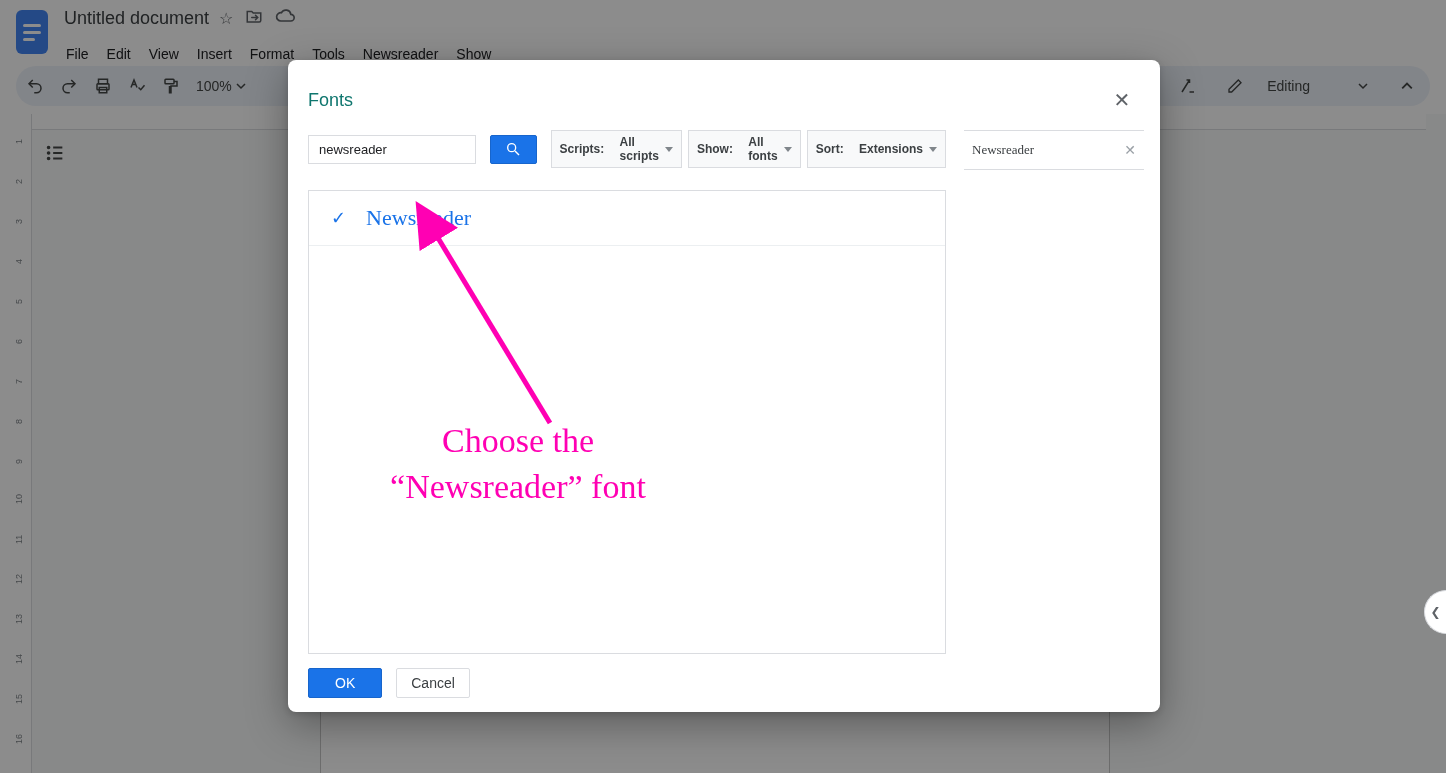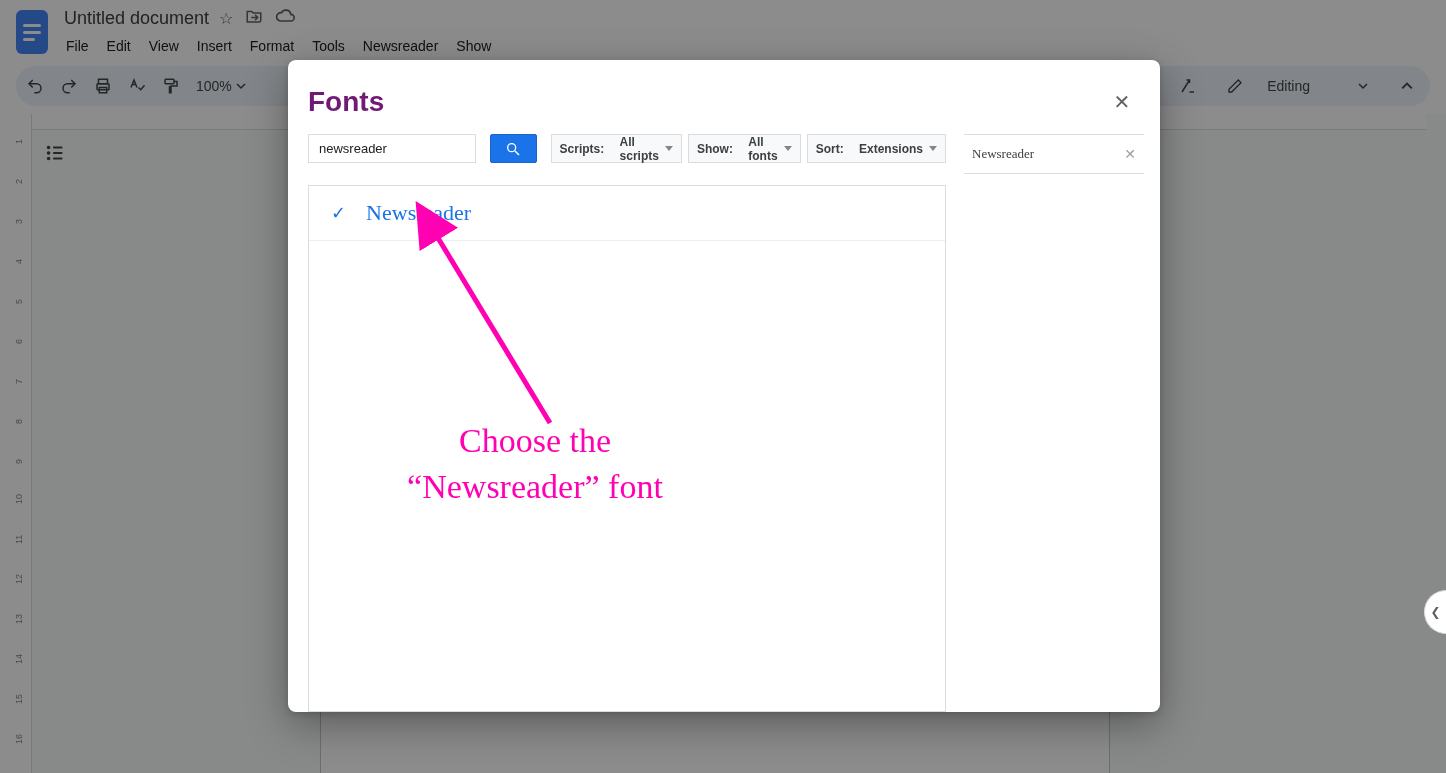--- a/index.html
+++ b/index.html
@@ -3,21 +3,21 @@
 <meta charset="utf-8">
 <style>
   * { box-sizing: border-box; margin: 0; padding: 0; }
   html, body { width: 1446px; height: 773px; overflow: hidden; font-family: Arial, "Helvetica Neue", sans-serif; background:#fff; }
   
   .app { position:absolute; inset:0; background:#fff; }
   .scrim { position:absolute; inset:0; background:rgba(0,0,0,.45); z-index:5; }
   .titlebar { height:66px; padding:6px 12px 0 12px; display:flex; align-items:flex-start; }
   .doc-icon { width:40px; height:52px; border-radius:6px; display:flex; align-items:center; justify-content:center; margin-right:12px; }
   .doc-icon svg { width:36px; height:48px; }
-  .title-col { display:flex; flex-direction:column; gap:8px; }
+  .title-col { display:flex; flex-direction:column; gap:16px; }
   .title-row { display:flex; align-items:center; gap:10px; }
   .doc-title { font-size:18px; color:#3c4043; }
   .title-icons { display:flex; align-items:center; gap:12px; color:#5f6368; }
   .title-icons span { font-size:16px; }
   .menubar { display:flex; gap:18px; padding-left:2px; }
   .menubar span { font-size:14px; color:#202124; cursor:default; }
   .right-head { margin-left:auto; display:flex; align-items:center; gap:18px; padding-right:8px; padding-top:8px; }
   .head-icon { width:24px; height:24px; color:#5f6368; display:flex; align-items:center; justify-content:center; }
   .share-btn { display:flex; align-items:center; gap:8px; background:#c2e7ff; color:#001d35; font-weight:500; font-size:14px; height:40px; border-radius:40px; padding:0 20px; }
   .avatar { width:32px; height:32px; border-radius:50%; background:linear-gradient(135deg,#e8c4a0 0%,#c9a07a 60%,#d0b090 100%); box-shadow:inset 0 -6px 0 0 #3d5a80; }
@@ -32,49 +32,49 @@
   .hruler { position:absolute; top:0; left:32px; right:20px; height:16px; background:#fff; border-bottom:1px solid #dadce0; }
   .vruler { position:absolute; top:0; left:0; width:32px; bottom:0; background:#fff; border-right:1px solid #dadce0; }
   .vruler .tick { position:absolute; left:14px; font-size:9px; color:#80868b; transform:rotate(-90deg); transform-origin:left top; }
   .outline-btn { position:absolute; top:28px; left:44px; width:28px; height:28px; color:#444746; }
   .page { position:absolute; left:320px; top:22px; width:790px; height:1020px; background:#fff; border:1px solid #c7c7c7; }
   .side-tab { position:absolute; right:0; top:590px; width:22px; height:44px; background:#fff; border:1px solid #dadce0; border-right:none; border-radius:22px 0 0 22px; display:flex; align-items:center; justify-content:center; color:#5f6368; font-size:12px;}
 
   
   .dialog { position:absolute; z-index:10; left:288px; top:60px; width:872px; height:652px; background:#fff; border-radius:8px; box-shadow:0 12px 40px rgba(0,0,0,.35),0 2px 6px rgba(0,0,0,.15); padding:26px 0 0 0; display:flex; flex-direction:column; }
   .dlg-head { display:flex; align-items:center; justify-content:space-between; padding:0 24px 16px 20px; }
-  .dlg-title { font-size:28px; font-weight:700; color:#701a75; }
+  .dlg-title { font-size:18px; font-weight:400; color:#0f766e; }
   .dlg-close { width:28px; height:28px; display:flex; align-items:center; justify-content:center; color:#5f6368; font-size:20px; cursor:pointer; }
   .dlg-body { flex:1; display:flex; padding:0 16px 0 20px; gap:18px; min-height:0; }
   .left-col { flex:1; display:flex; flex-direction:column; min-width:0; }
   .search-row { display:flex; align-items:center; gap:14px; }
   .search-in { width:168px; height:29px; border:1px solid #dadce0; font-size:13px; color:#202124; padding:0 10px; outline:none; }
   .search-btn { width:74px; height:29px; background:#1a73e8; border:1px solid #1765cc; border-radius:2px; display:flex; align-items:center; justify-content:center; color:#fff; cursor:pointer; }
   .search-btn svg{width:16px;height:16px;}
   .filters { margin-left:auto; display:flex; gap:6px; }
-  .filter { height:29px; border:1px solid #dadce0; background:#f8f9fa; font-size:12px; font-weight:700; color:#3c4043; padding:0 8px; display:flex; align-items:center; gap:6px; cursor:pointer; }
+  .filter { height:38px; border:1px solid #dadce0; background:#f8f9fa; font-size:12px; font-weight:700; color:#3c4043; padding:0 8px; display:flex; align-items:center; gap:6px; cursor:pointer; }
   .filter .caret { width:0;height:0;border-left:4px solid transparent;border-right:4px solid transparent;border-top:5px solid #80868b; }
   .results { margin-top:22px; border:1px solid #dadce0; flex:1; overflow:auto; }
   .result-row { height:55px; border-bottom:1px solid #eceff1; display:flex; align-items:center; padding-left:22px; gap:20px; cursor:pointer; }
   .check-ic { color:#1a73e8; font-size:18px; }
   .font-preview { font-family: Georgia, "Times New Roman", serif; font-size:22px; color:#1a73e8; }
   .right-col { width:180px; display:flex; flex-direction:column; }
   .myfonts-title { font-size:14px; font-weight:500; color:#d93025; padding:8px 0 14px 4px; }
   .myfont-list { border:1px solid #dadce0; border-left:none; border-right:none; }
   .myfont-item { height:38px; display:flex; align-items:center; justify-content:space-between; padding:0 8px; font-family:Georgia,serif; font-size:13px; color:#3c4043; }
   .myfont-item .rm { color:#9aa0a6; cursor:pointer; font-size:14px; }
   .dlg-foot { height:58px; display:flex; align-items:center; gap:14px; padding:0 20px; }
   .btn { height:30px; border-radius:2px; font-size:14px; font-weight:500; padding:0 14px; display:flex; align-items:center; cursor:pointer;}
   .btn-primary { background:#1a73e8; color:#fff; border:1px solid #1765cc; padding:0 26px;}
   .btn-secondary { background:#fff; color:#3c4043; border:1px solid #dadce0; }
 
   
   .anno { position:absolute; z-index:20; pointer-events:none; }
   .anno svg { overflow:visible; }
-  .anno-text { position:absolute; z-index:20; left:335px; top:418px; width:400px; font-family:"Comic Sans MS","Segoe Script","Bradley Hand",cursive; font-size:34px; line-height:1.35; color:#ff00b3; text-align:center; pointer-events:none; font-weight:500;}
+  .anno-text { position:absolute; z-index:20; left:318px; top:418px; width:400px; font-family:"Comic Sans MS","Segoe Script","Bradley Hand",cursive; font-size:34px; line-height:1.35; color:#ff00b3; text-align:center; pointer-events:none; font-weight:500;}
 </style>
 </head>
 <body>
 
 <div class="app">
   <div class="titlebar">
     <div class="doc-icon">
       <svg viewBox="0 0 36 48">
           <rect x="2" y="2" width="32" height="44" rx="6" fill="#4285f4"></rect>
           <rect x="9" y="16" width="18" height="3" rx="1.5" fill="#fff"></rect>
@@ -246,20 +246,24 @@
     </div>
     <div class="right-col">
       <div class="myfont-list">
         <div class="myfont-item">
           <span>Newsreader</span>
           <span class="rm">✕</span>
         </div>
       </div>
     </div>
   </div>
+  <div class="dlg-foot">
+    <div class="btn btn-primary">OK</div>
+    <div class="btn btn-secondary">Cancel</div>
+  </div>
 </div>
 
 <div class="anno" style="left:410px; top:218px;">
   <svg width="160" height="220">
     <defs>
       <marker id="ah" viewBox="0 0 12 12" refX="2" refY="6" markerWidth="9" markerHeight="9" orient="auto-start-reverse">
         <path d="M0 0 L12 6 L0 12 z" fill="#ff00b3"></path>
       </marker>
     </defs>
     <line x1="140" y1="205" x2="25" y2="15" stroke="#ff00b3" stroke-width="5" marker-end="url(#ah)"></line>

